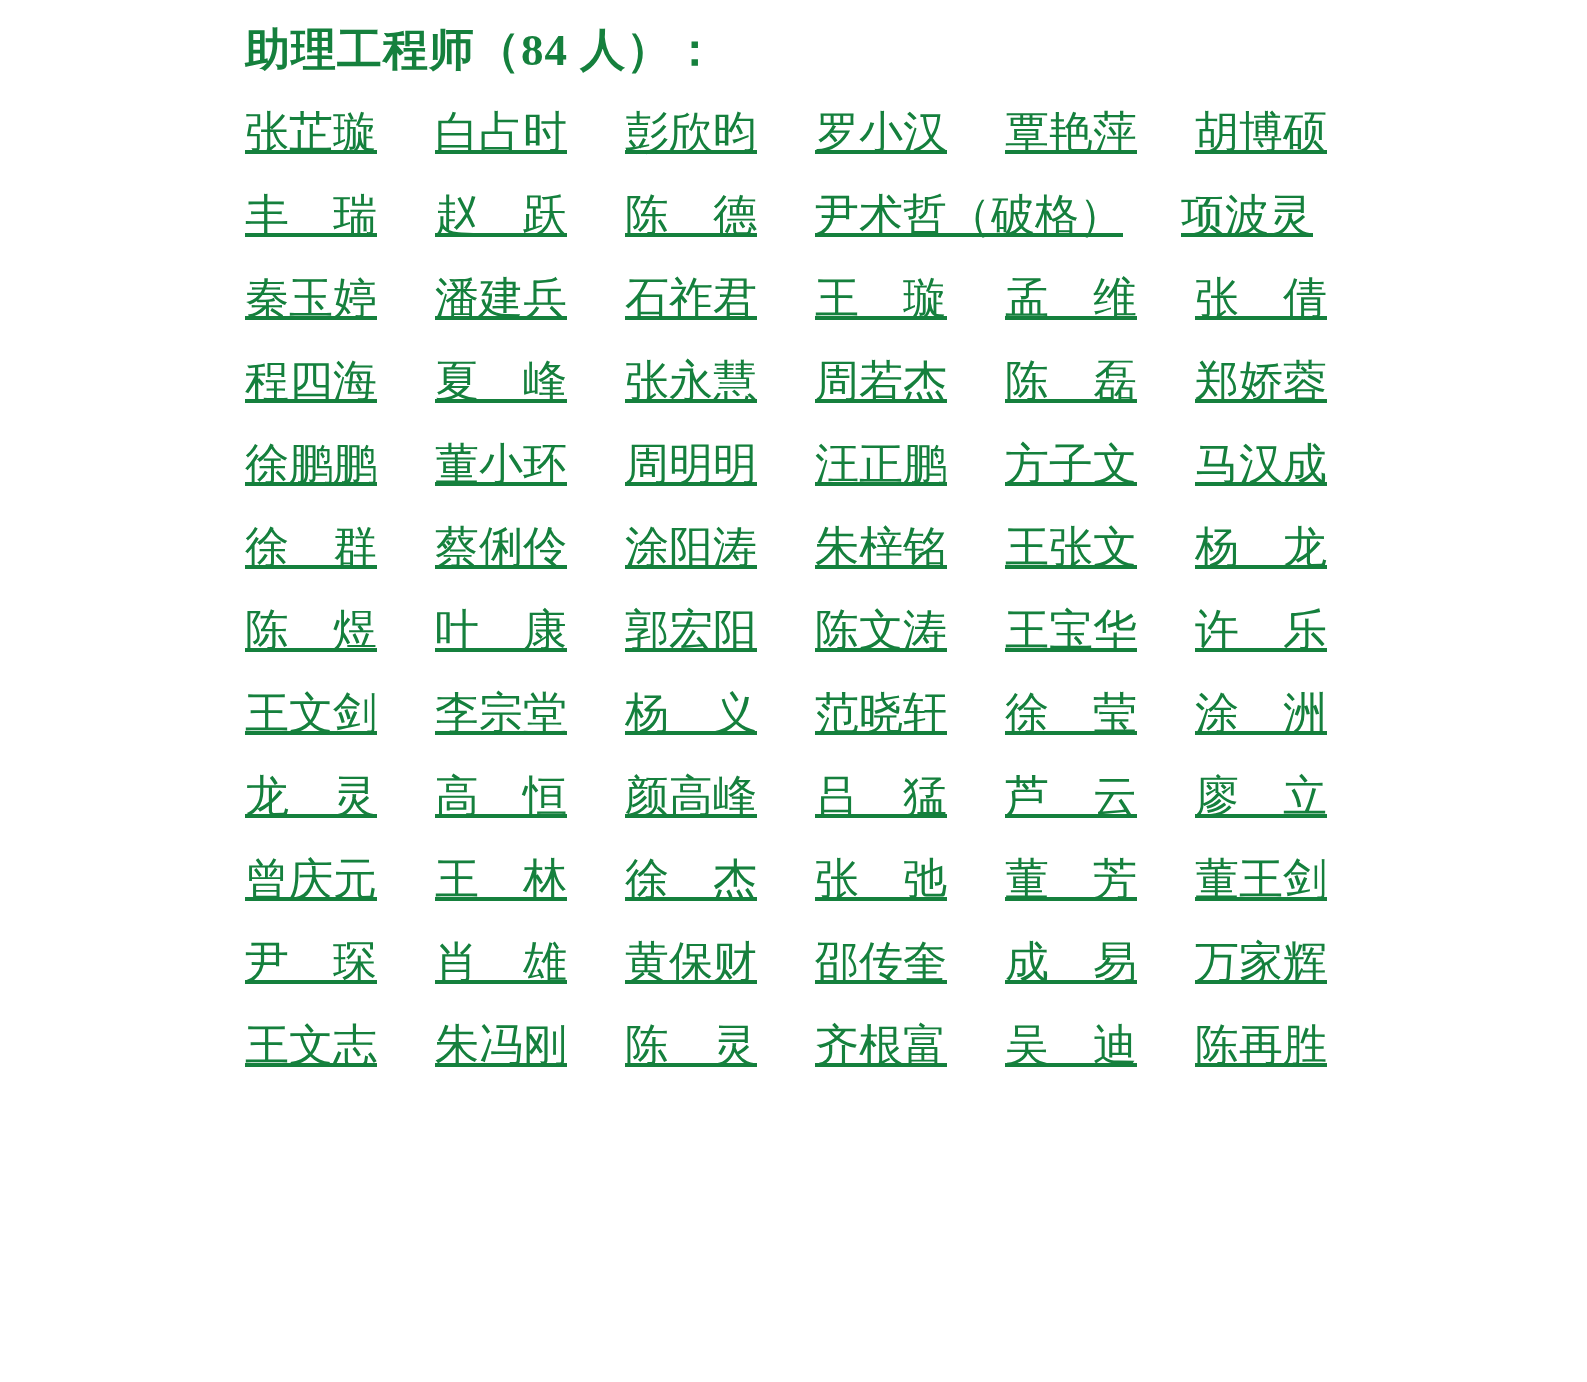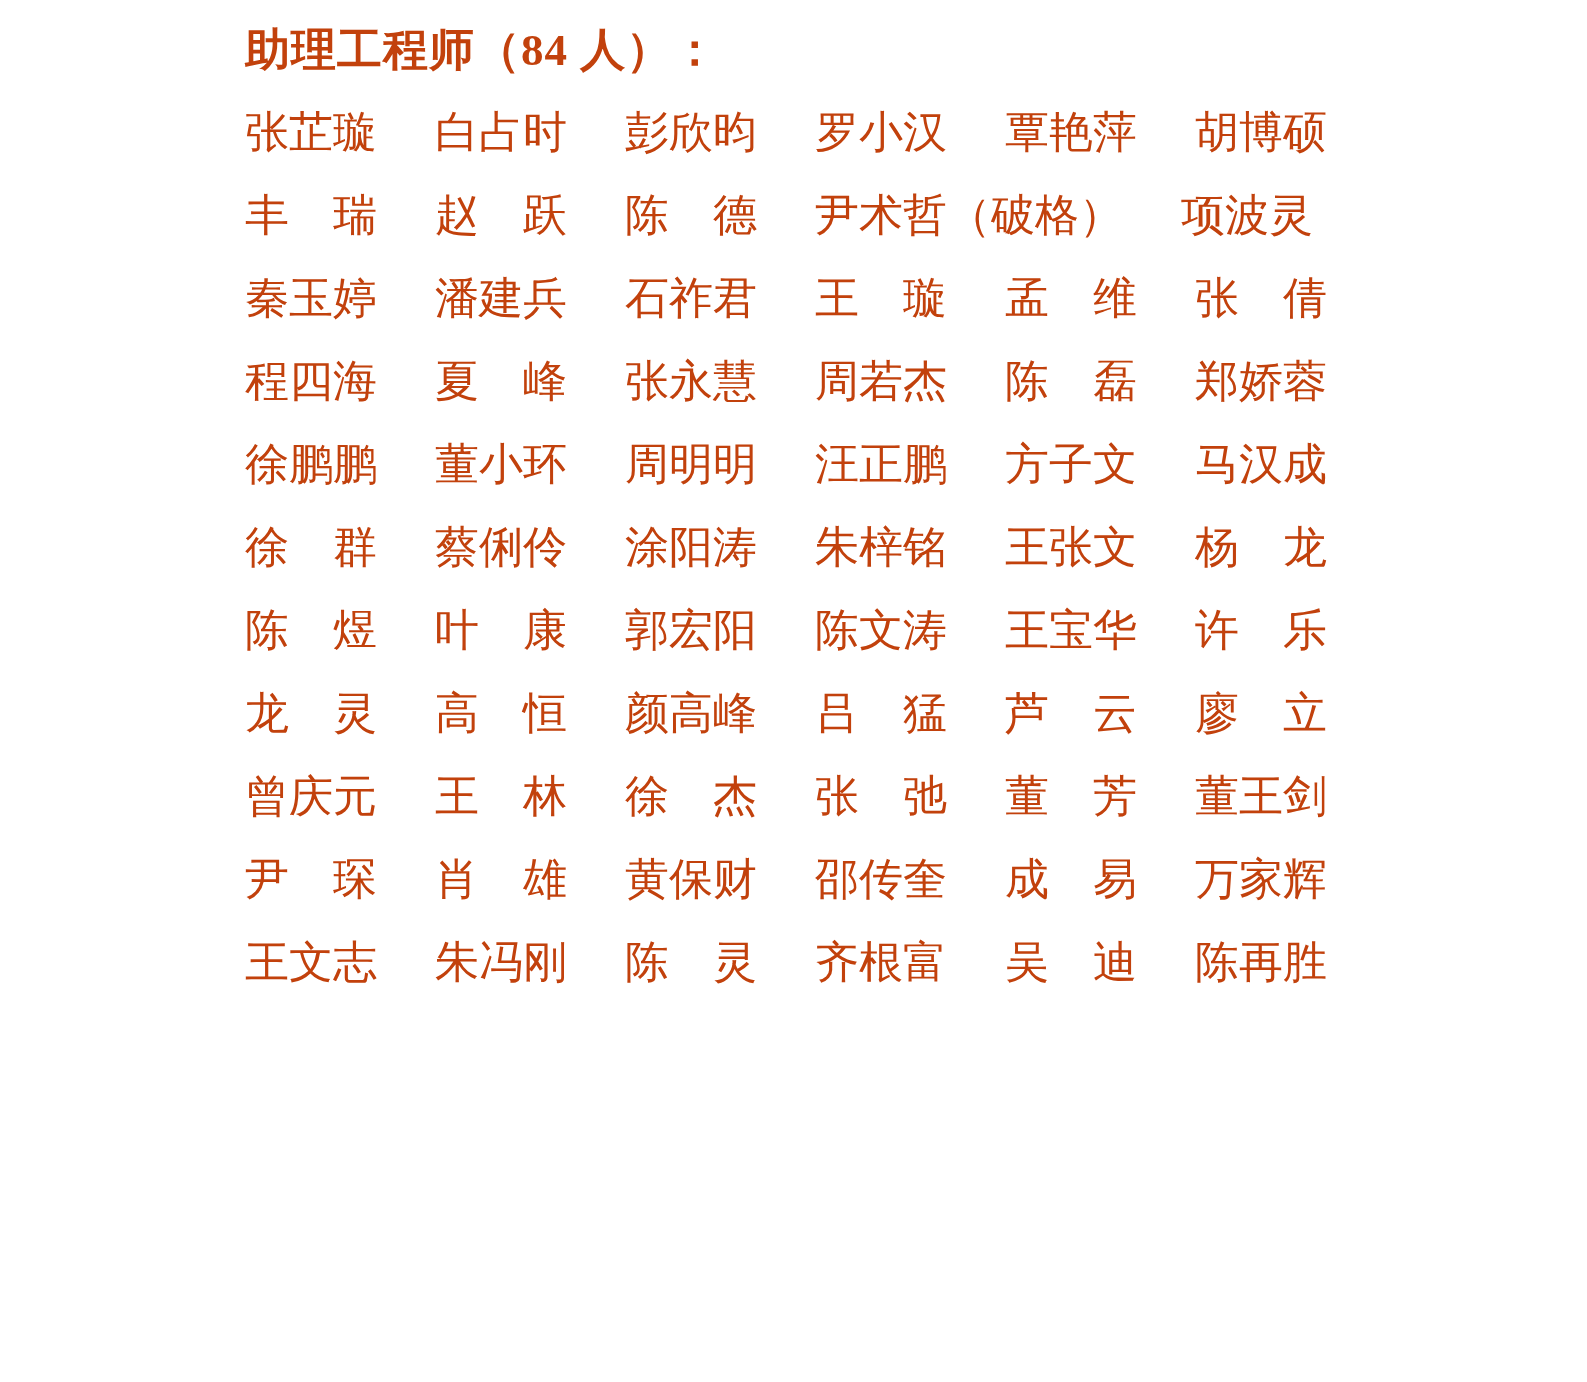--- a/index.html
+++ b/index.html
@@ -7,21 +7,21 @@
     padding: 0;
     background: #ffffff;
   }
   .page {
     position: relative;
     width: 1587px;
     height: 1382px;
     background: #ffffff;
     box-sizing: border-box;
     padding: 22px 40px 0 245px;
-    color: #c2410c;
+    color: #15803d;
     font-family: "Liberation Serif", "DejaVu Serif", serif;
     overflow: hidden;
   }
   .doc-title {
     font-size: 45px;
     line-height: 56px;
     font-weight: bold;
     margin: 0 0 27px 0;
     letter-spacing: 1px;
     white-space: nowrap;
@@ -30,20 +30,21 @@
     display: block;
   }
   .name-row {
     display: flex;
     flex-wrap: nowrap;
     gap: 58px;
     font-size: 44px;
     line-height: 56px;
     margin-bottom: 27px;
     white-space: nowrap;
+    text-decoration: underline;
   }
   .person-name {
     display: inline-block;
     white-space: pre;
   }
 </style>
 </head>
 <body>
 
 <div class="page">
@@ -98,20 +99,28 @@
       </div>
       <div class="name-row">
         <span class="person-name">陈　煜</span>
         <span class="person-name">叶　康</span>
         <span class="person-name">郭宏阳</span>
         <span class="person-name">陈文涛</span>
         <span class="person-name">王宝华</span>
         <span class="person-name">许　乐</span>
       </div>
       <div class="name-row">
+        <span class="person-name">王文剑</span>
+        <span class="person-name">李宗堂</span>
+        <span class="person-name">杨　义</span>
+        <span class="person-name">范晓轩</span>
+        <span class="person-name">徐　莹</span>
+        <span class="person-name">涂　洲</span>
+      </div>
+      <div class="name-row">
         <span class="person-name">龙　灵</span>
         <span class="person-name">高　恒</span>
         <span class="person-name">颜高峰</span>
         <span class="person-name">吕　猛</span>
         <span class="person-name">芦　云</span>
         <span class="person-name">廖　立</span>
       </div>
       <div class="name-row">
         <span class="person-name">曾庆元</span>
         <span class="person-name">王　林</span>

